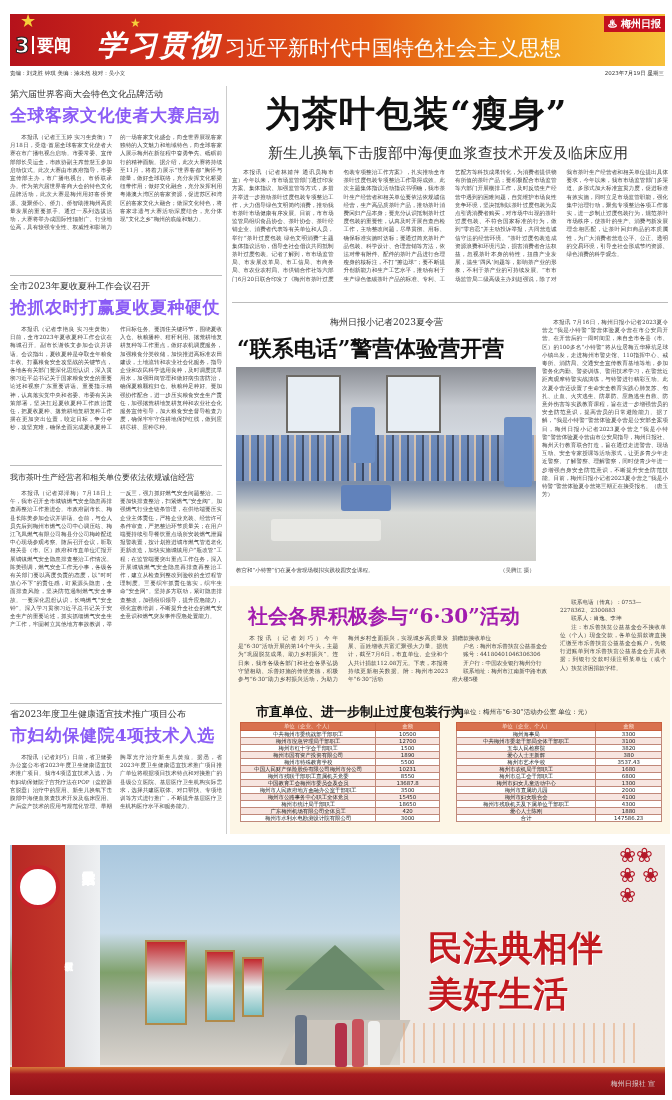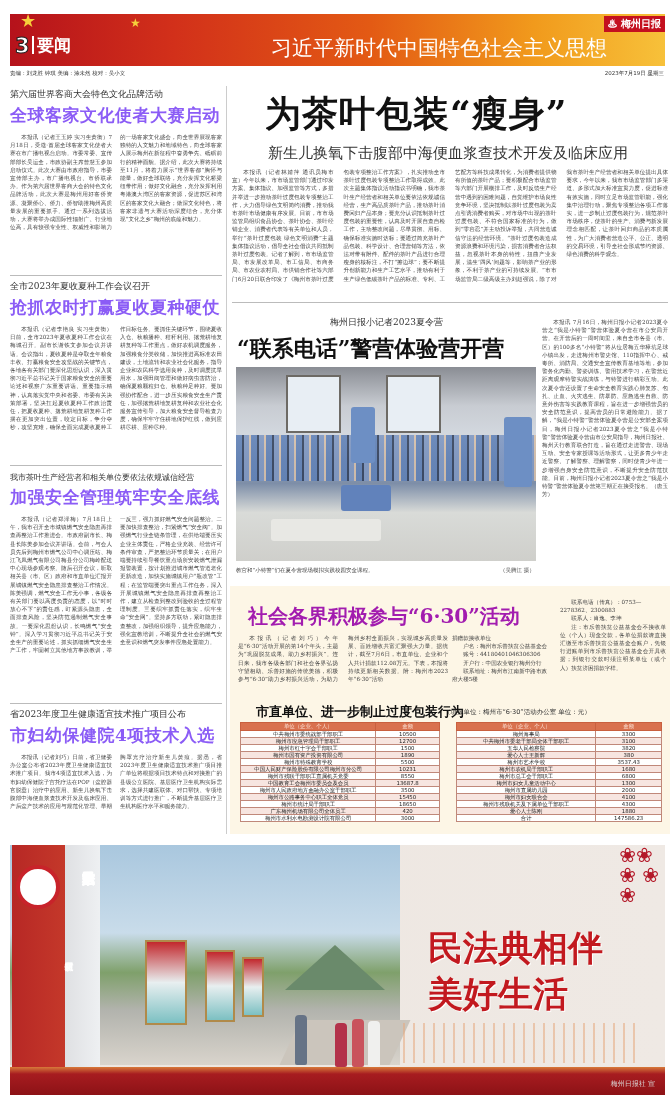--- a/index.html
+++ b/index.html
@@ -7,21 +7,21 @@
   .abs { position: absolute; }
 
   
   .masthead { left: 10px; top: 14px; width: 655px; height: 52px;
     background: linear-gradient(90deg, #b5121b 0%, #d2301a 25%, #e35a14 55%, #f19a1c 80%, #f7c13a 100%);
     overflow: hidden; }
   .masthead .star { position:absolute; color:#f6cf3b; font-size:18px; top:-4px; }
   .page-num { position:absolute; left:5px; top:20px; font-family:"DejaVu Sans",sans-serif; font-weight:bold; font-size:21px; color:#fff; -webkit-text-stroke:1px #222; }
   .section-name { position:absolute; left:22px; top:22px; font-family:"DejaVu Sans",sans-serif; font-weight:bold; font-size:17px; color:#fff; border-left:2px solid #fff; padding-left:3px; line-height:18px; }
   .slogan-script { position:absolute; left:87px; top:12px; font-family:"DejaVu Serif",serif; font-style:italic; font-weight:bold; font-size:29px; color:#fff; letter-spacing:2px; }
-  .slogan-text { position:absolute; left:215px; top:20px; font-family:Liberation Sans, sans-serif; font-size:21px; color:#fff; letter-spacing:0px;margin-left:46px; }
+  .slogan-text { position:absolute; left:215px; top:20px; font-family:Liberation Sans, sans-serif; font-size:21px; color:#fff; letter-spacing:0px; }
   .logo-box { position:absolute; right:0; top:2px; background:#c4101f; color:#fff; font-size:10px; padding:1px 4px; font-weight:bold; }
 
   .byline { left:10px; top:70px; font-family:"DejaVu Sans",sans-serif; font-size:5.5px; color:#333; }
   .dateline { right:8px; top:70px; font-family:"DejaVu Sans",sans-serif; font-size:5.5px; color:#333; }
 
   
   .kicker { font-size:9px; color:#333; }
   .headline { font-weight:bold; font-size:17px; color:#8b5cf6; letter-spacing:0.5px; }
   .body { font-size:5.6px; line-height:8.2px; color:#444; text-align:justify; columns:2; column-gap:8px; text-indent:2em; }
   .divider { height:1px; background:#bbb; }
@@ -76,20 +76,21 @@
     background: repeating-linear-gradient(90deg, transparent 0 8px, #e6a97e 8px 10px); opacity:.55; }
 </style>
 </head>
 <body>
 
 <div class="abs masthead">
   <span class="star" style="left:10px">★</span>
   <span class="star" style="left:120px;top:2px;font-size:12px">★</span>
   <span class="page-num">3</span>
   <span class="section-name">要闻</span>
+  <span class="slogan-script">学习贯彻</span>
   <span class="slogan-text">习近平新时代中国特色社会主义思想</span>
   <span class="logo-box"><span>♨</span> <span>梅州日报</span></span>
 </div>
 <div class="abs byline">责编：刘龙胜  钟琪  美编：涂未然  校对：吴小文</div>
 <div class="abs dateline">2023年7月19日  星期三</div>
 
 <div class="abs" style="left:10px;top:88px;width:212px">
   <div class="kicker">第六届世界客商大会特色文化品牌活动</div>
   <div class="headline" style="margin-top:3px">全球客家文化使者大赛启动</div>
   <div class="body" style="margin-top:6px;height:128px;overflow:hidden">本报讯（记者王玉婷 实习生黄衡）7月18日，受邀·首届全球客家文化使者大赛在市广播电视台启动。市委常委、宣传部部长吴运全，市政协副主席曾慧玉参加启动仪式。此次大赛由市政府指导，市委宣传部主办，市广播电视台、市侨联承办。作为第六届世界客商大会的特色文化品牌活动，此次大赛是梅州用好客侨资源、凝聚侨心、侨力、侨智助推梅州高质量发展的重要抓手。通过一系列选拔活动，大赛将举办成国际性辐射广、行业地位高，具有较强专业性、权威性和影响力的一场客家文化盛会，向全世界展现客家独特的人文魅力和地域特色，向全球客家人展示梅州在新征程中奋勇争先、砥砺前行的精神面貌。据介绍，此次大赛将持续至11月，将着力展示“世界客都”胸怀与能量，做好全球联络，充分发挥文化桥梁纽带作用；做好文化融合，充分发挥利用粤港澳大湾区的客家资源，促进苏区和湾区的客家文化大融合；做深文化特色，将客家非遗与大赛活动深度结合，充分体现“文化之乡”梅州的底蕴和魅力。</div>
@@ -98,21 +99,20 @@
 
 <div class="abs" style="left:10px;top:280px;width:212px">
   <div class="kicker">全市2023年夏收夏种工作会议召开</div>
   <div class="headline" style="margin-top:3px">抢抓农时打赢夏收夏种硬仗</div>
   <div class="body" style="margin-top:6px;height:138px;overflow:hidden">本报讯（记者李艳良 实习生黄衡）日前，全市2023年夏收夏种工作会议在梅城召开。副市长谢铁文参加会议并讲话。会议指出，夏收夏种是夺取全年粮食丰收、打赢粮食安全攻坚战的关键节点，各地各有关部门要深化思想认识，深入贯彻习近平总书记关于国家粮食安全的重要论述和视察广东重要讲话、重要指示精神，认真落实党中央和省委、市委有关决策部署，坚决扛起夏收夏种工作政治责任，把夏收夏种、撂荒耕地复耕复种工作摆在更加突出位置，咬定目标，争分夺秒，攻坚克难，确保全面完成夏收夏种工作目标任务。要抓住关键环节，围绕夏收入仓、秋粮播种、秸秆利用、撂荒耕地复耕复种等工作重点，做好农机调度服务，加强粮食分类收储，加快推进高标准农田建设，土地流转和农业社会化服务，指导企业和农民科学选用良种，及时调度抗旱用水，加强田间管理和做好病虫害防治，确保夏粮颗粒归仓、秋粮种足种好。要加强协作配合，进一步压实粮食安全生产责任，加强撂荒耕地复耕复种和农业社会化服务宣传引导，加大粮食安全督导检查力度，确保牢牢守住耕地保护红线，做到应耕尽耕、应种尽种。</div>
 </div>
 <div class="abs divider" style="left:10px;top:465px;width:212px"></div>
 
 <div class="abs" style="left:10px;top:472px;width:212px">
   <div class="kicker" style="font-size:8px">我市茶叶生产经营者和相关单位要依法依规诚信经营</div>
-  <div class="headline" style="margin-top:3px">加强安全管理筑牢安全底线</div>
   <div class="body" style="margin-top:6px;height:182px;overflow:hidden">本报讯（记者郑泽梅）7月18日上午，我市召开全市城镇燃气安全隐患再排查再整治工作推进会。市政府副市长、梅县长陈美参加会议并讲话。会前，与会人员先后到梅州市燃气公司中心调压站、梅江飞凤燃气有限公司梅县分公司梅岭配送中心现场参观考察。随后召开会议，听取相关县（市、区）政府和市直单位汇报开展城镇燃气安全隐患排查整治工作情况。陈美强调，燃气安全工作无小事，各级各有关部门要以高度负责的态度，以“时时放心不下”的责任感，盯紧源头隐患，全面排查风险，坚决防范遏制燃气安全事故。一要深化思想认识，长鸣燃气“安全钟”。深入学习贯彻习近平总书记关于安全生产的重要论述，抓实抓细燃气安全生产工作，牢固树立其他地方事故教训，举一反三，强力抓好燃气安全问题整治。二要加快排查整治，扫紧燃气“安全阀”。加强燃气行业全链条管理，在供给端要压实企业主体责任，严格企业充装、经营许可条件审查，严把整治环节质量关；在用户端要持续引导餐饮重点场所安装燃气泄漏报警装置，按计划推进城市燃气管道老化更新改造，加快实施城镇用户“瓶改管”工程；在监管端要突出重点工作任务，深入开展城镇燃气安全隐患再排查再整治工作，建立从检查到整改到验收的全过程管理制度。三要织牢抓责任落实，织牢生命“安全网”。坚持多方联动，紧盯隐患排查整改，加强组织领导，提升应急能力，强化宣教培训，不断提升全社会的燃气安全意识和燃气突发事件应急处置能力。</div>
 </div>
 <div class="abs divider" style="left:10px;top:703px;width:212px"></div>
 
 <div class="abs" style="left:10px;top:708px;width:212px">
   <div class="kicker">省2023年度卫生健康适宜技术推广项目公布</div>
   <div class="headline" style="margin-top:3px">市妇幼保健院4项技术入选</div>
   <div class="body" style="margin-top:6px;height:72px;overflow:hidden">本报讯（记者刘巧）日前，省卫健委办公室公布省2023年度卫生健康适宜技术推广项目。我市4项适宜技术入选，为市妇幼保健院子宫托疗法在POP（盆腔器官脱垂）治疗中的应用、新生儿换氧下击腹部中海便血浆查技术开发及临床应用、产后盆产技术的应用与规范化管理、早期胸罩光疗治疗新生儿黄疸。据悉，省2023年度卫生健康适宜技术推广项目推广单位将根据项目技术特点和对接推广的县级公立医院、基层医疗卫生机构实际需求，选择共建医联体、对口帮扶、专项培训等方式进行推广，不断提升基层医疗卫生机构医疗水平和服务能力。</div>
 </div>
 

